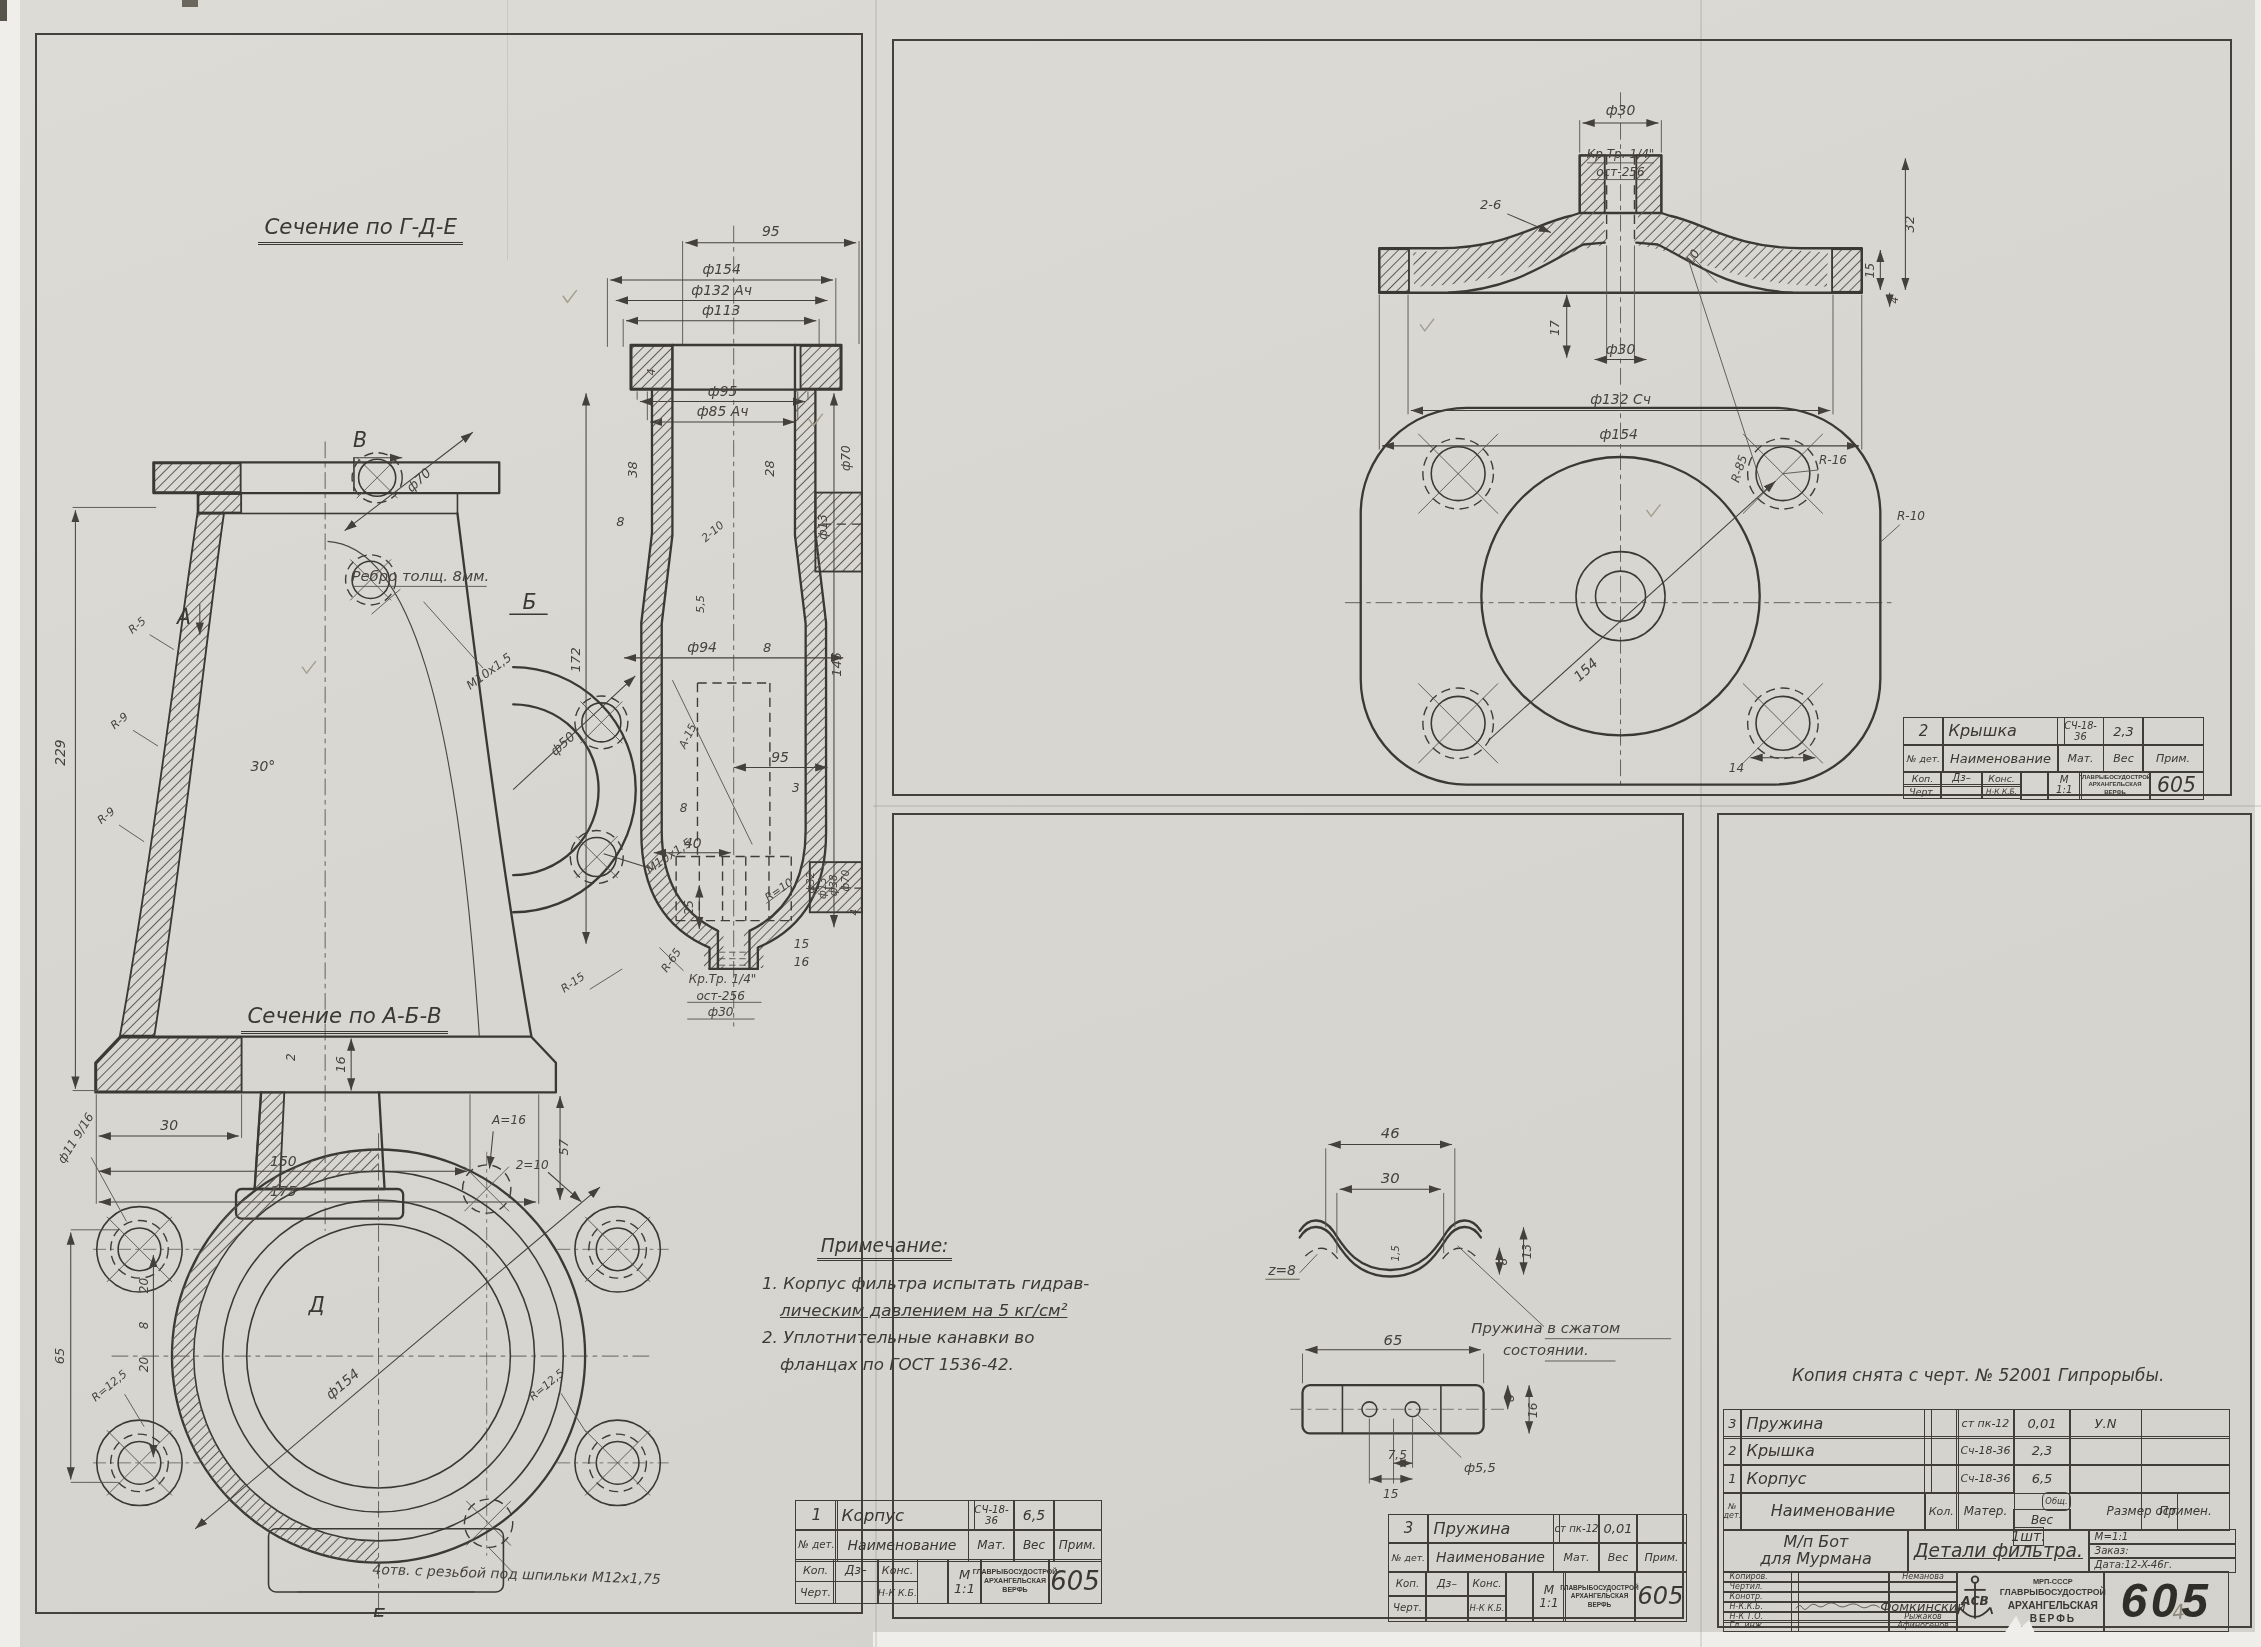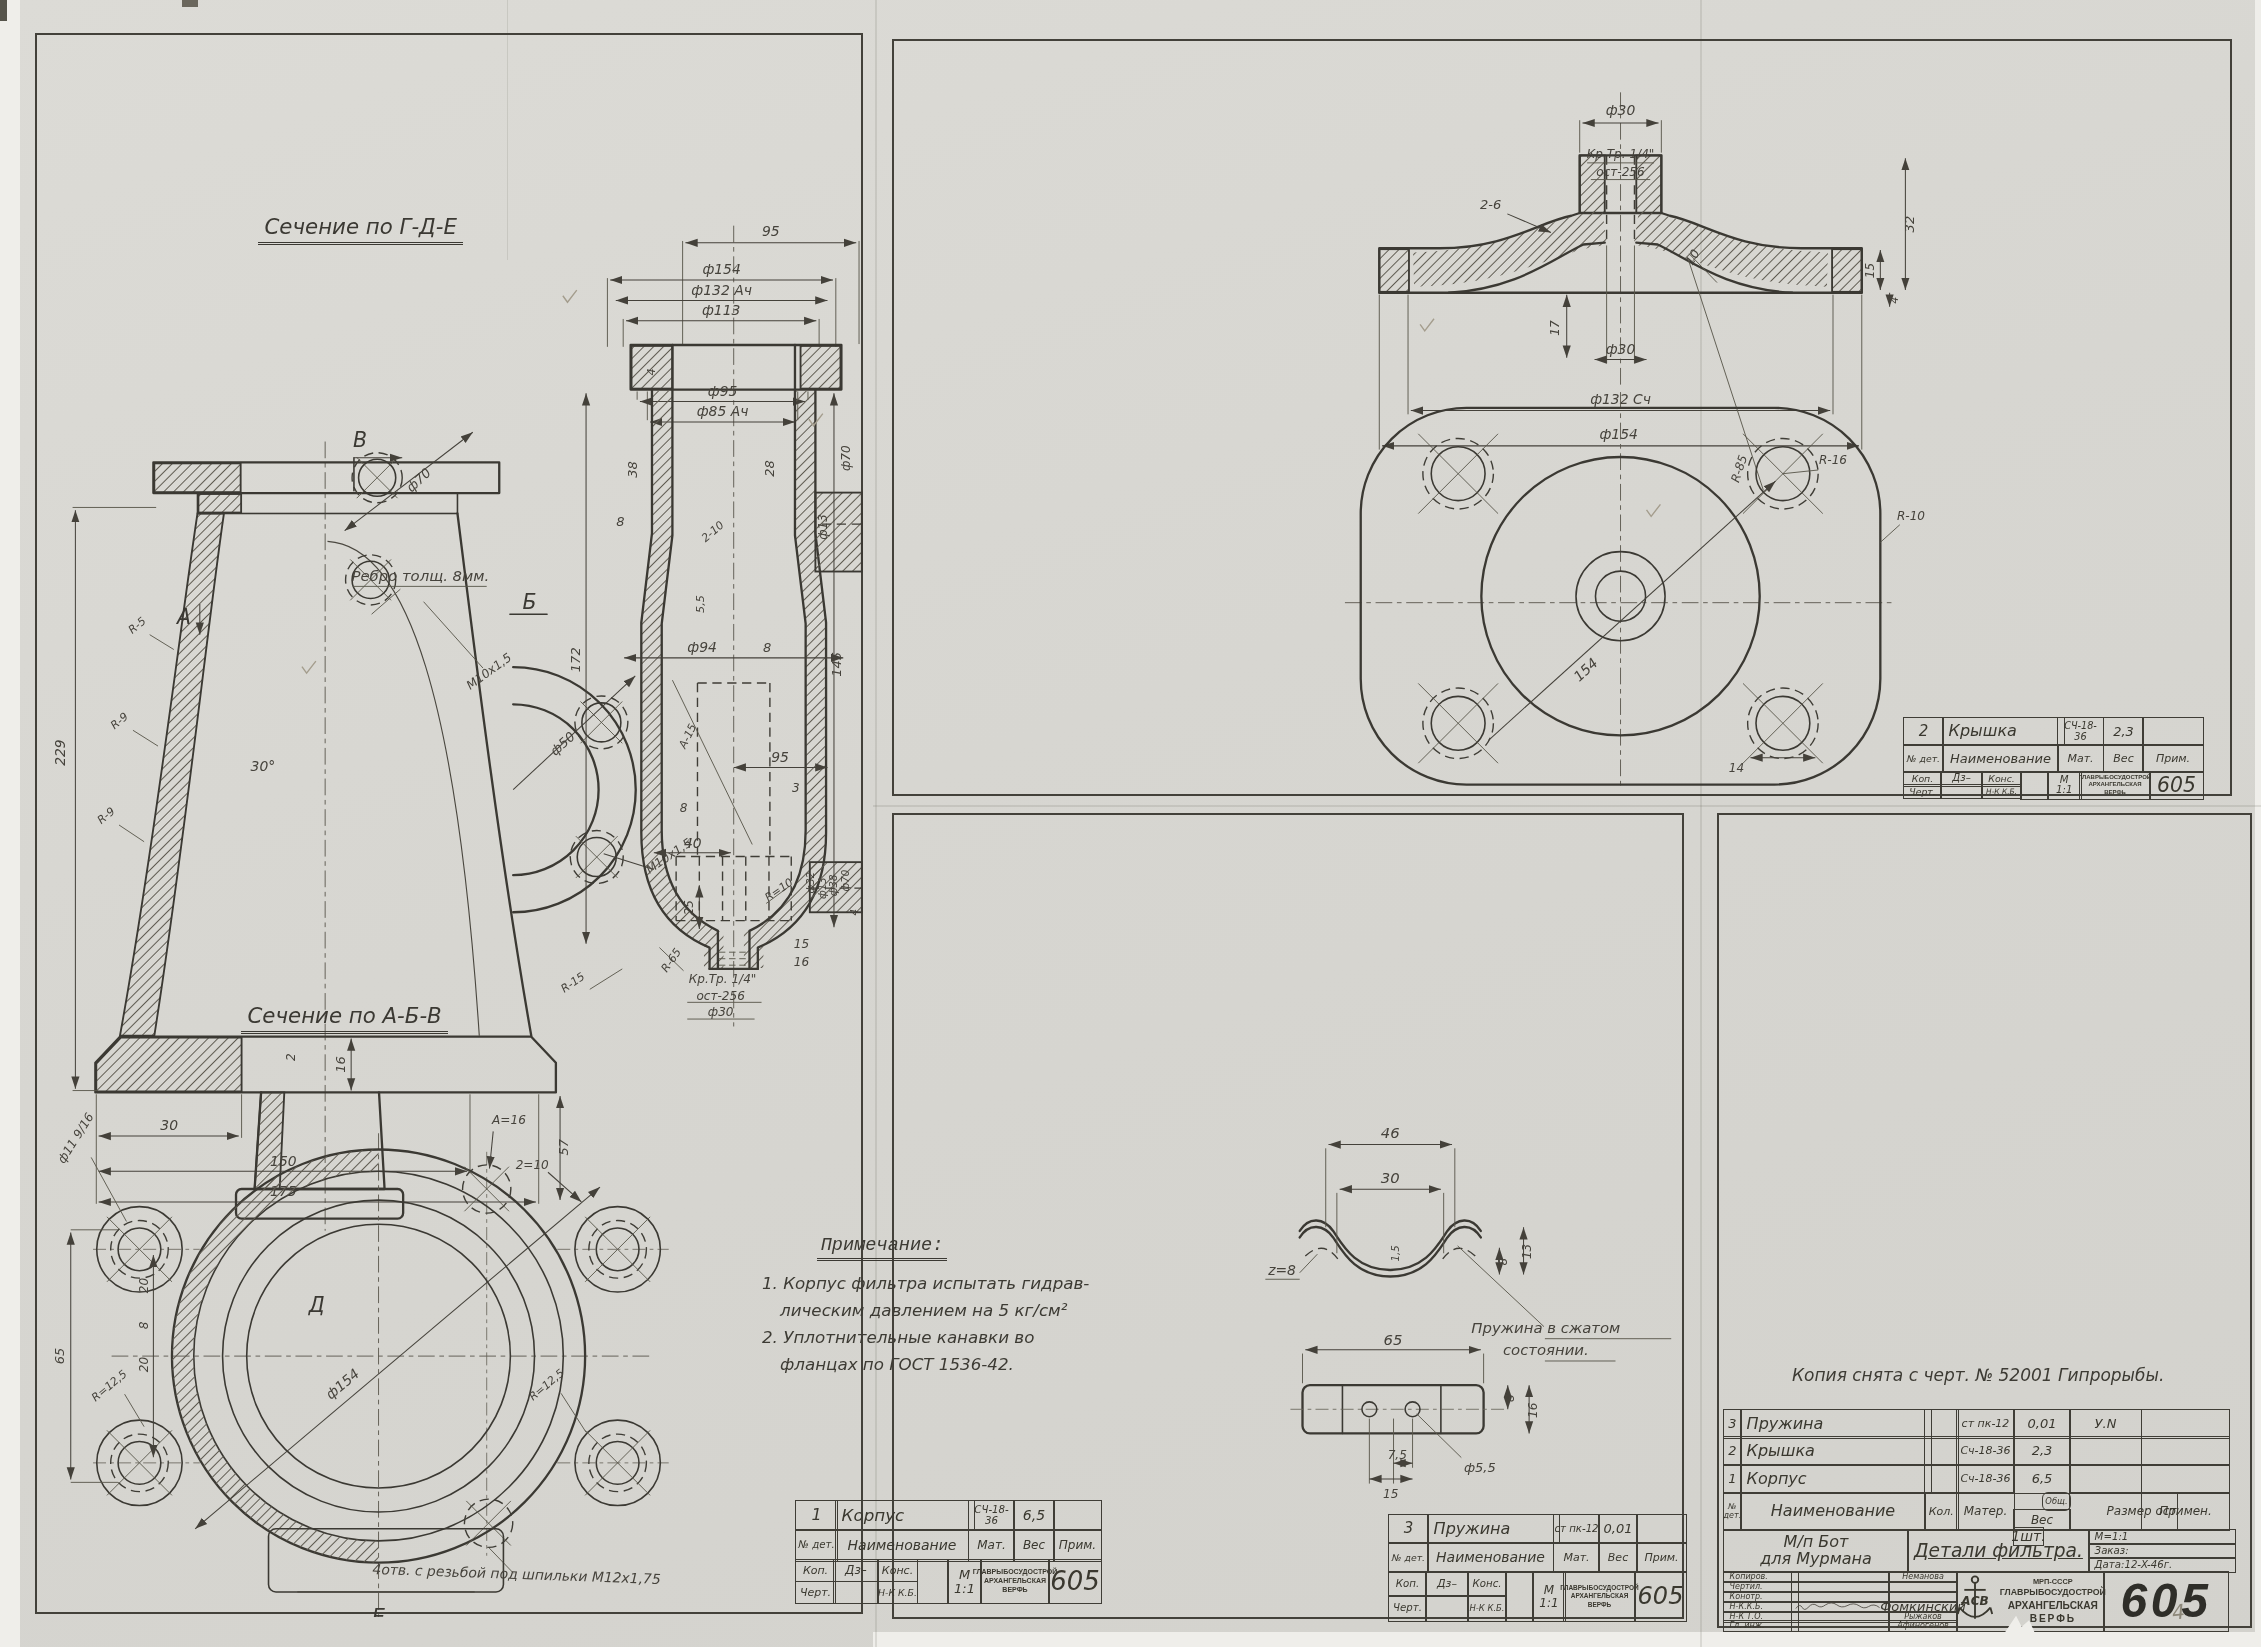--- a/index.html
+++ b/index.html
@@ -269,23 +269,23 @@
     <text class="mk" x="815" y="3498">Е</text>
     <text class="tx" font-size="30" text-anchor="start" transform="rotate(2 1112 3400)" x="1112" y="3400">4отв. с резьбой под шпильки М12х1,75</text>
   </g>
   <path class="chk" d="M1212 636 l10 14 l20 -26 M1742 902 l10 14 l20 -26 M650 1435 l10 14 l20 -26"></path>
 </svg>
 
 <div class="sec-title" style="left:258px;top:214px;"><span>Сечение по Г-Д-Е</span></div>
 <div class="sec-title" style="left:241px;top:1003px;"><span>Сечение по А-Б-В</span></div>
 
 <div>
-  <div class="hw" style="left:817px;top:1235px;font-size:18.6px;border-bottom:3.2px double #3b3933;padding:0 3.7px 1.9px 3.7px;font-family:Liberation Mono, monospace;"><span>Примечание:</span></div>
+  <div class="hw" style="left:817px;top:1235px;font-size:18.6px;border-bottom:3.2px double #3b3933;padding:0 3.7px 1.9px 3.7px;"><span>Примечание:</span></div>
   <div class="hw" style="left:762px;top:1273px;font-size:16.7px;"><span>1. Корпус фильтра испытать гидрав-</span></div>
-  <div class="hw" style="left:780px;top:1300px;font-size:16.7px;"><span>лическим давлением на 5 кг/см²</span></div>
+  <div class="hw" style="left:780px;top:1300px;font-size:16.7px;text-decoration:underline;"><span>лическим давлением на 5 кг/см²</span></div>
   <div class="hw" style="left:762px;top:1327px;font-size:16.7px;"><span>2. Уплотнительные канавки во</span></div>
   <div class="hw" style="left:780px;top:1354px;font-size:16.7px;"><span>фланцах по ГОСТ 1536-42.</span></div>
 </div>
 
 <svg style="left:892px;top:39px;" width="1342" height="759" viewBox="1922 85 2892 1636">
   <defs>
     <pattern id="ht2" width="15" height="15" patternUnits="userSpaceOnUse" patternTransform="rotate(45)">
       <line x1="7.5" y1="0" x2="7.5" y2="15" stroke="#5f5b51" stroke-width="2.2"></line>
     </pattern>
     <marker id="m2e" markerWidth="14" markerHeight="10" refX="12" refY="5" orient="auto">

